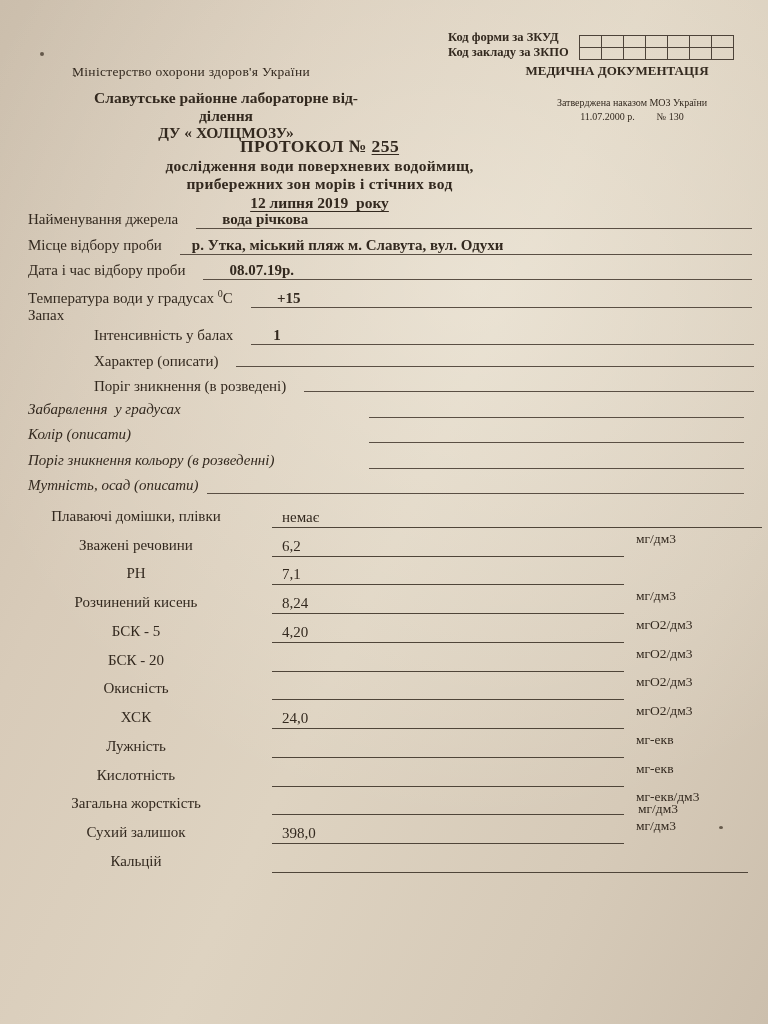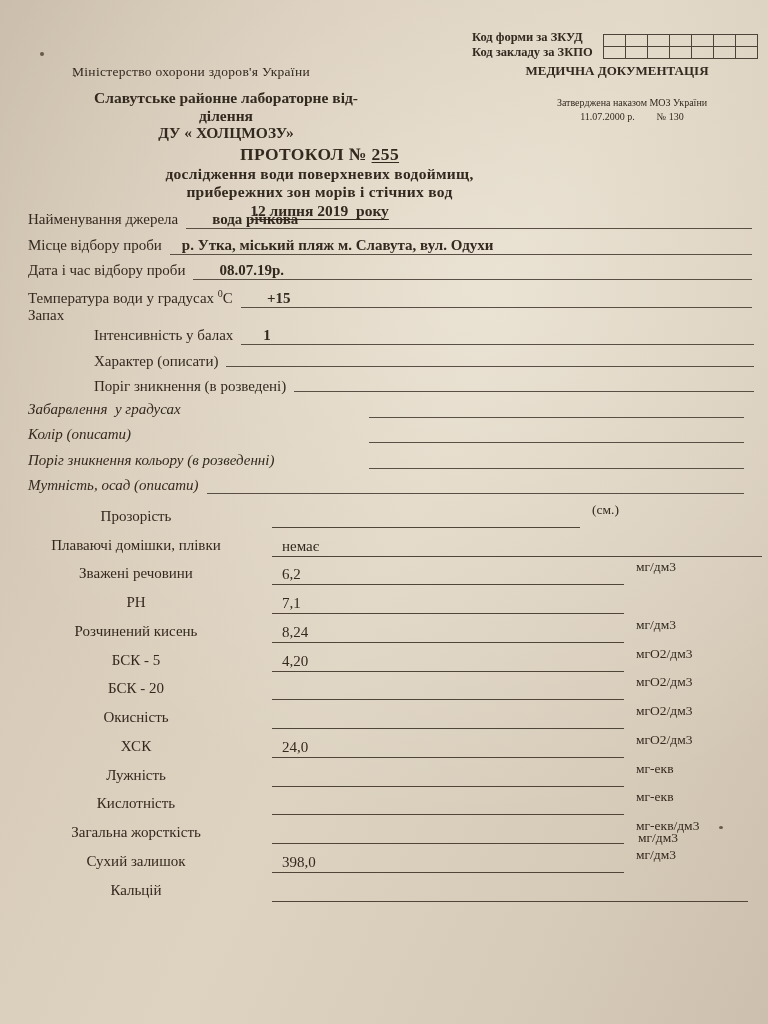--- a/index.html
+++ b/index.html
@@ -12,44 +12,44 @@
   }
   .speck{position:absolute;border-radius:50%;background:#4a3e31;opacity:.8;}
 
   
   .ministry{position:absolute;left:72px;top:64px;font-size:13.5px;letter-spacing:.3px;}
   .dept{position:absolute;left:24px;top:89px;width:404px;text-align:center;
         font-weight:bold;font-size:15.5px;line-height:17.5px;}
   .dept .dline{text-underline-offset:3px;}
 
   
-  .codes{position:absolute;top:30px;left:448px;display:flex;align-items:center;margin-left:24px;}
+  .codes{position:absolute;top:30px;left:448px;display:flex;align-items:flex-end;}
   .code-labels{font-weight:bold;font-size:12.5px;line-height:15px;white-space:nowrap;}
   .code-grid{border-collapse:collapse;margin-left:10px;margin-top:3px;}
   .code-grid td{width:21px;height:11px;border:1px solid #4d4339;padding:0;}
   .meddoc{position:absolute;top:63px;left:472px;width:290px;text-align:center;
           font-weight:bold;font-size:13px;line-height:15.5px;}
   .approved{position:absolute;top:96px;left:497px;width:270px;text-align:center;
             font-size:10px;line-height:14px;}
   .approved .gap2{display:inline-block;width:22px;}
 
   
-  .titleblock{position:absolute;top:136px;left:0;width:639px;text-align:center;font-weight:bold;margin-top:8px;}
+  .titleblock{position:absolute;top:136px;left:0;width:639px;text-align:center;font-weight:bold;}
   .protocol{font-size:17.5px;letter-spacing:.4px;}
   .protocol .num{text-decoration:underline;text-underline-offset:2px;}
   .sub{font-size:15.5px;line-height:18px;letter-spacing:.3px;}
   .tdate{font-size:15.5px;text-decoration:underline;text-underline-offset:3px;
          display:inline-block;margin-top:1px;white-space:pre-wrap;}
 
   
   .gfields{position:absolute;top:211px;left:28px;right:16px;}
   .grow{display:flex;align-items:baseline;height:25.5px;font-size:15px;}
   .glabel{white-space:pre-wrap;}
   .glabel sup{font-size:10px;}
-  .gline{flex:1;border-bottom:1px solid #5a4f44;margin-left:8px;display:flex;align-items:flex-start;}
+  .gline{flex:1;border-bottom:1px solid #5a4f44;margin-left:18px;display:flex;align-items:flex-start;}
   .gval{font-weight:bold;padding-left:26px;white-space:nowrap;}
   .gval.addr{padding-left:12px;}
 
   
   .smell-label{position:absolute;left:28px;top:307px;font-size:15px;text-align:center;}
   .srows{position:absolute;left:94px;right:14px;top:327px;}
   .srow{display:flex;align-items:baseline;height:25.5px;font-size:15px;}
   .srow .gval{padding-left:22px;}
 
   
@@ -202,27 +202,20 @@
       <span class="aline far"></span>
     </div>
     <div class="arow">
       <span class="glabel">Мутність, осад (описати)</span>
       <span class="aline near"></span>
     </div>
   </div>
 
   <div class="mrows">
     <div class="mrow">
-      <div class="mlabel">Прозорість</div>
-      <div class="mline short">
-          <span class="mval"></span>
-        </div>
-      <div class="munit">(см.)</div>
-    </div>
-    <div class="mrow">
       <div class="mlabel">Плаваючі домішки, плівки</div>
       <div class="mline xfull">
           <span class="mval">немає</span>
         </div>
     </div>
     <div class="mrow">
       <div class="mlabel">Зважені речовини</div>
       <div class="mline">
           <span class="mval">6,2</span>
         </div>

